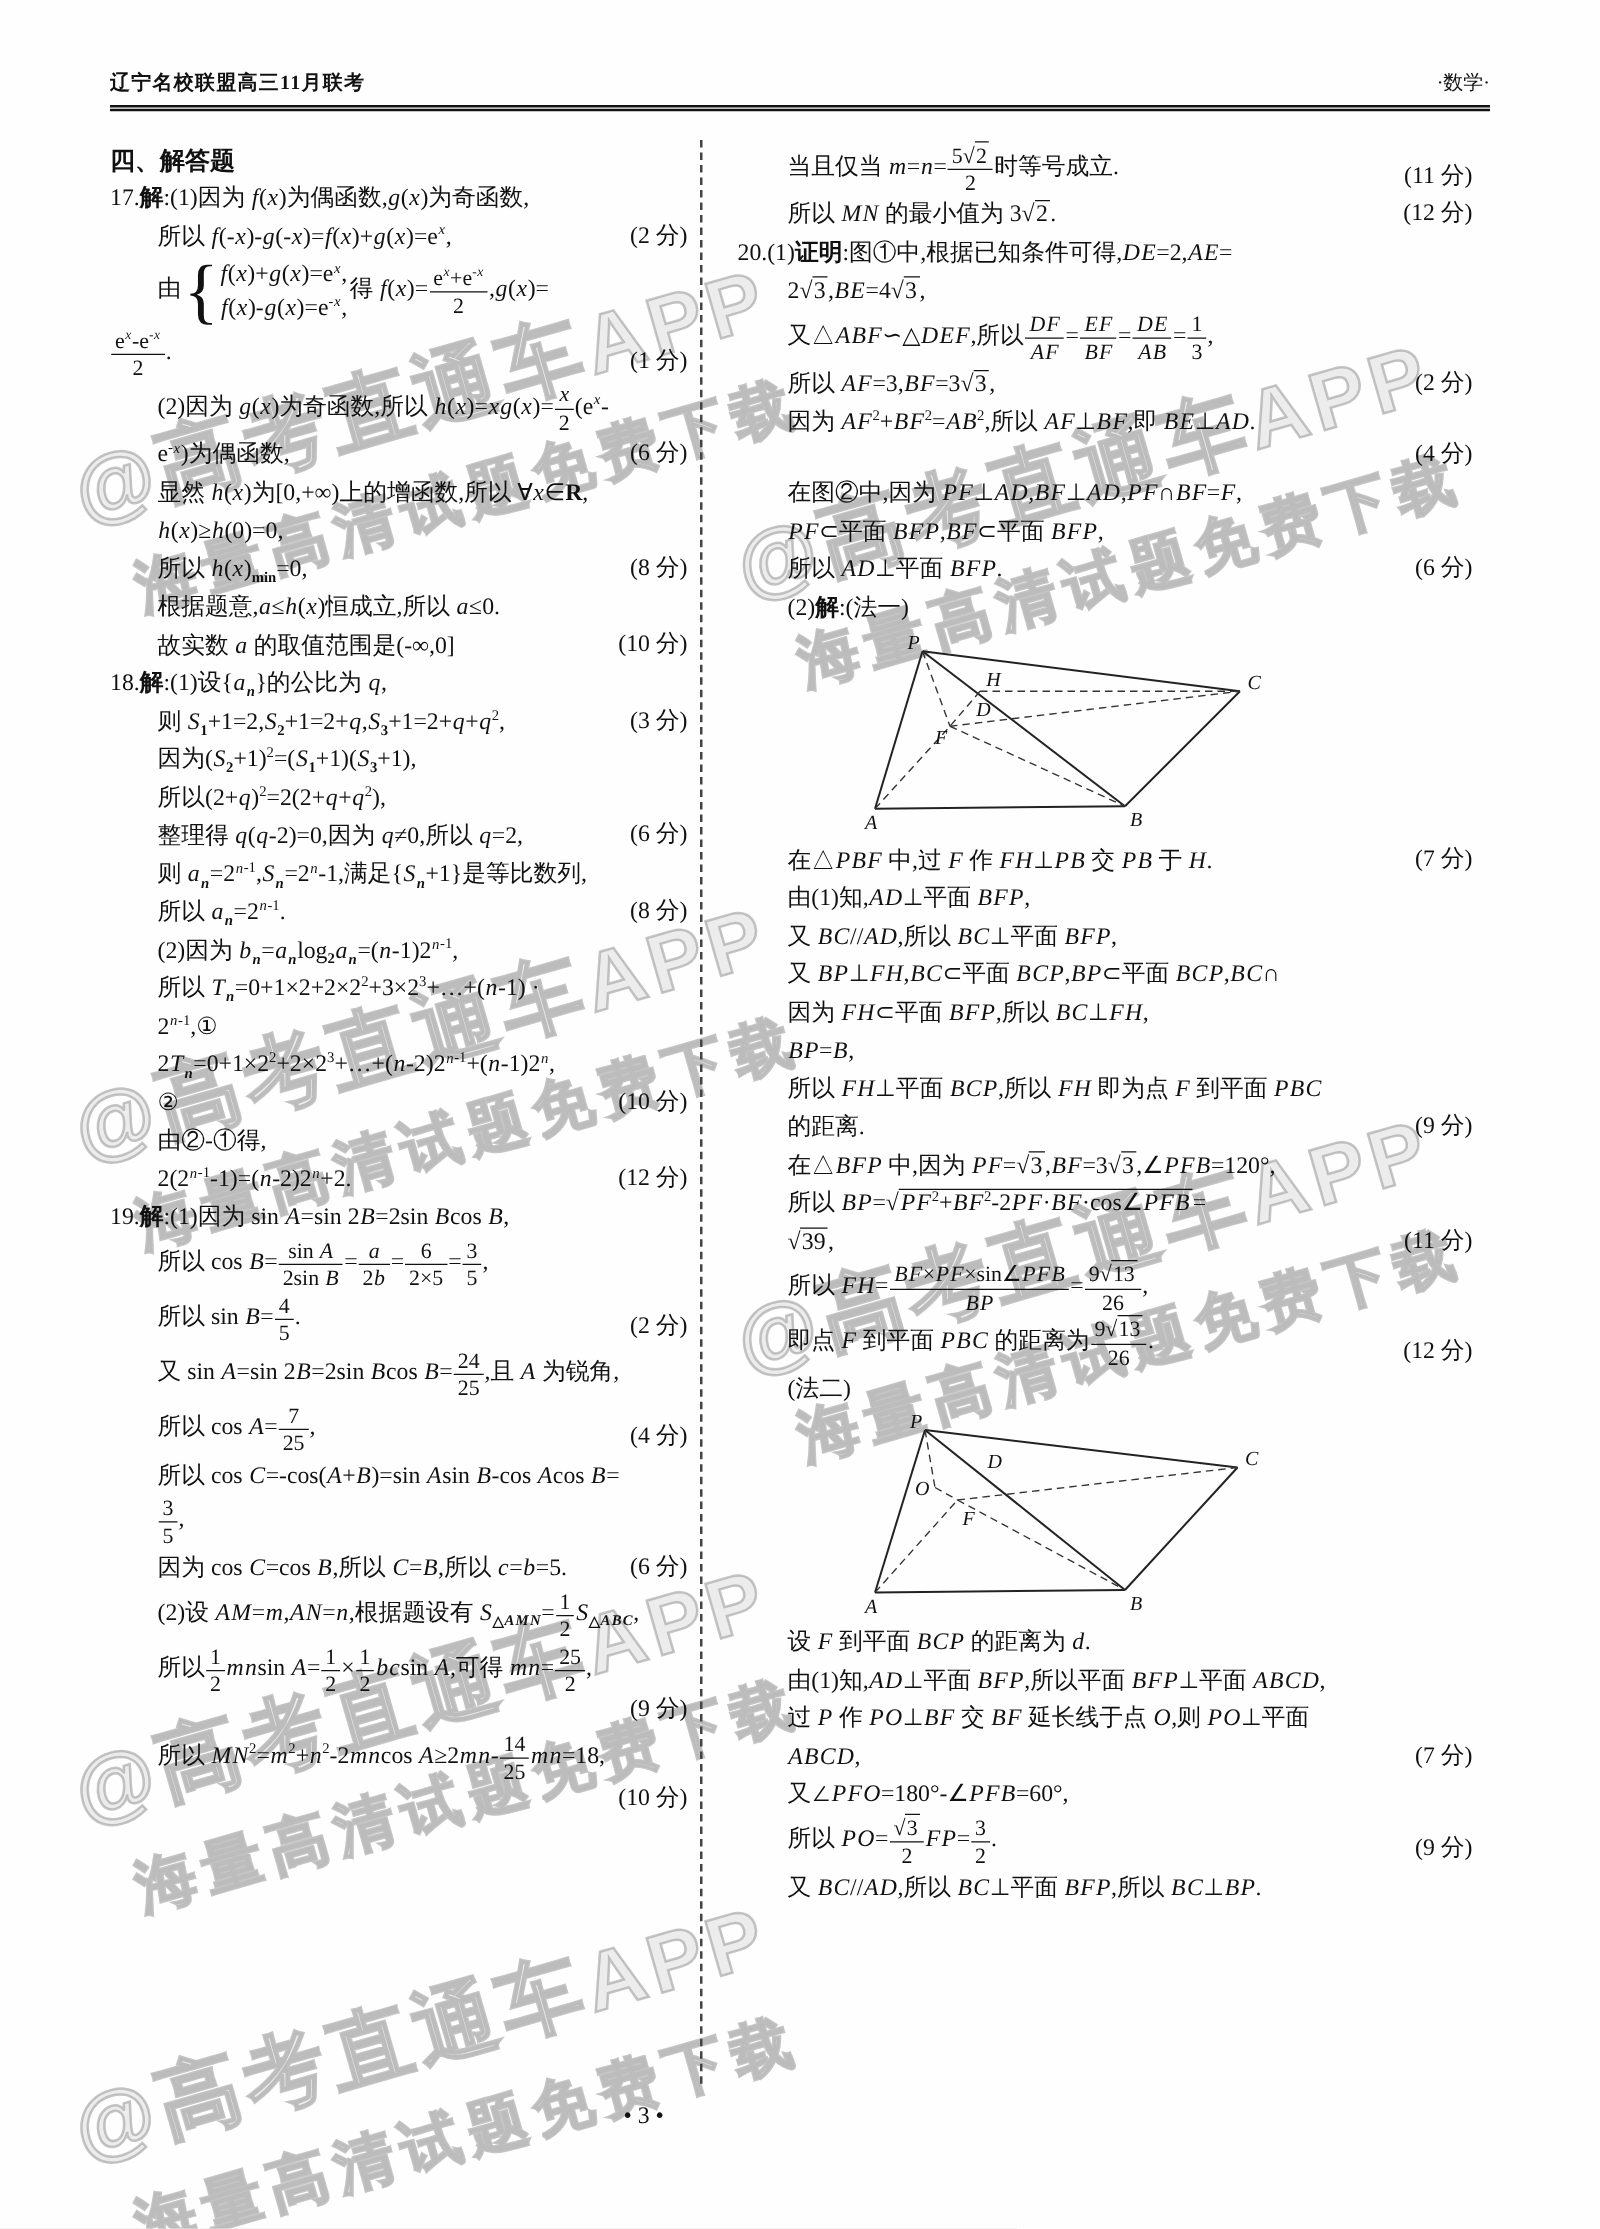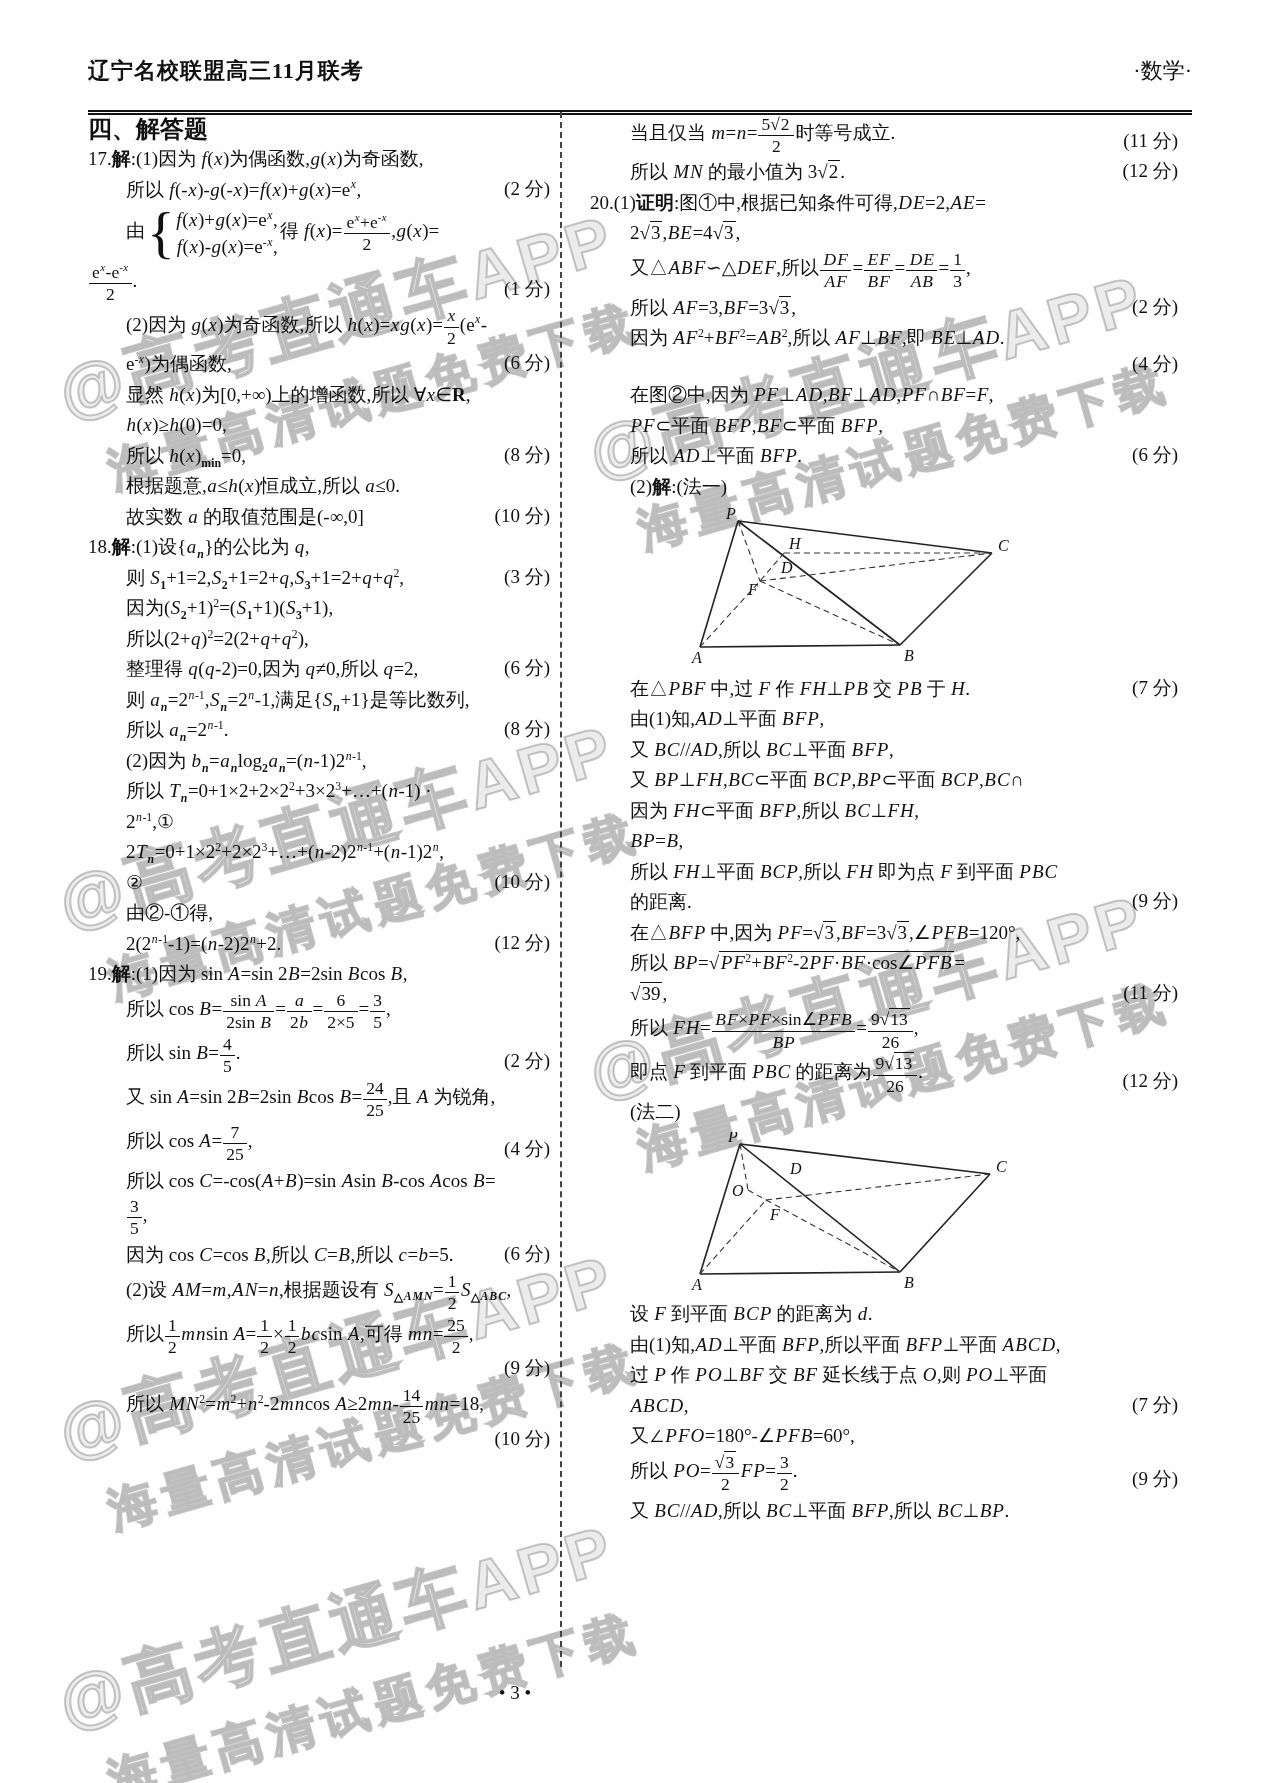--- a/index.html
+++ b/index.html
@@ -1,33 +1,33 @@
 <!DOCTYPE html>
 <html><head>
 <meta charset="utf-8">
 <style>
   html,body{margin:0;padding:0;background:#e8e8e8;}
   .page{position:relative;width:1280px;height:1783px;background:#fefefe;overflow:hidden;
         font-family:"Liberation Serif",serif;color:#111;}
   
   .hdr{position:absolute;left:88px;right:88px;top:56px;display:flex;justify-content:space-between;
-       align-items:flex-end;font-size:22px;padding-bottom:24px;border-bottom:5px double #111;}
+       align-items:flex-end;font-size:16px;padding-bottom:7px;border-bottom:5px double #111;}
   .hdr .lt{font-weight:bold;letter-spacing:1px;}
   .hdr .rt{font-weight:normal;}
   
   .cols{position:absolute;top:112px;left:88px;width:1100px;z-index:2;}
   .colL{position:absolute;left:0;top:0;width:462px;}
   .colR{position:absolute;left:502px;top:0;width:588px;}
   .divider{position:absolute;left:472px;top:0;height:1555px;width:0;
            border-left:2px dashed #444;z-index:1;}
   
   .ln{position:relative;padding-left:38px;margin:2.5px 0;font-size:19px;line-height:28px;min-height:28px;}
   .colR .ln{padding-left:40px;}
   .ln.q{padding-left:0;}
-  .ln.hd{padding-left:0;font-weight:bold;font-family:"Liberation Sans",sans-serif;font-size:24px;}
+  .ln.hd{padding-left:0;font-weight:bold;font-family:"Liberation Sans",sans-serif;font-size:20px;}
   .ln .sc{position:absolute;right:0;bottom:1px;white-space:nowrap;}
   .ln.so{min-height:24px;}
   b{font-weight:bold;}
   i{font-style:italic;padding:0 0.5px;}
   sup{font-size:0.62em;vertical-align:super;line-height:0;}
   sub{font-size:0.62em;vertical-align:sub;line-height:0;font-weight:bold;}
   
   .frac{display:inline-block;vertical-align:-0.75em;text-align:center;font-size:0.92em;line-height:1.1;margin:0 1px;}
   .frac .num{display:block;padding:0 3px 1px;border-bottom:1.2px solid #111;}
   .frac .den{display:block;padding:1px 3px 0;}

